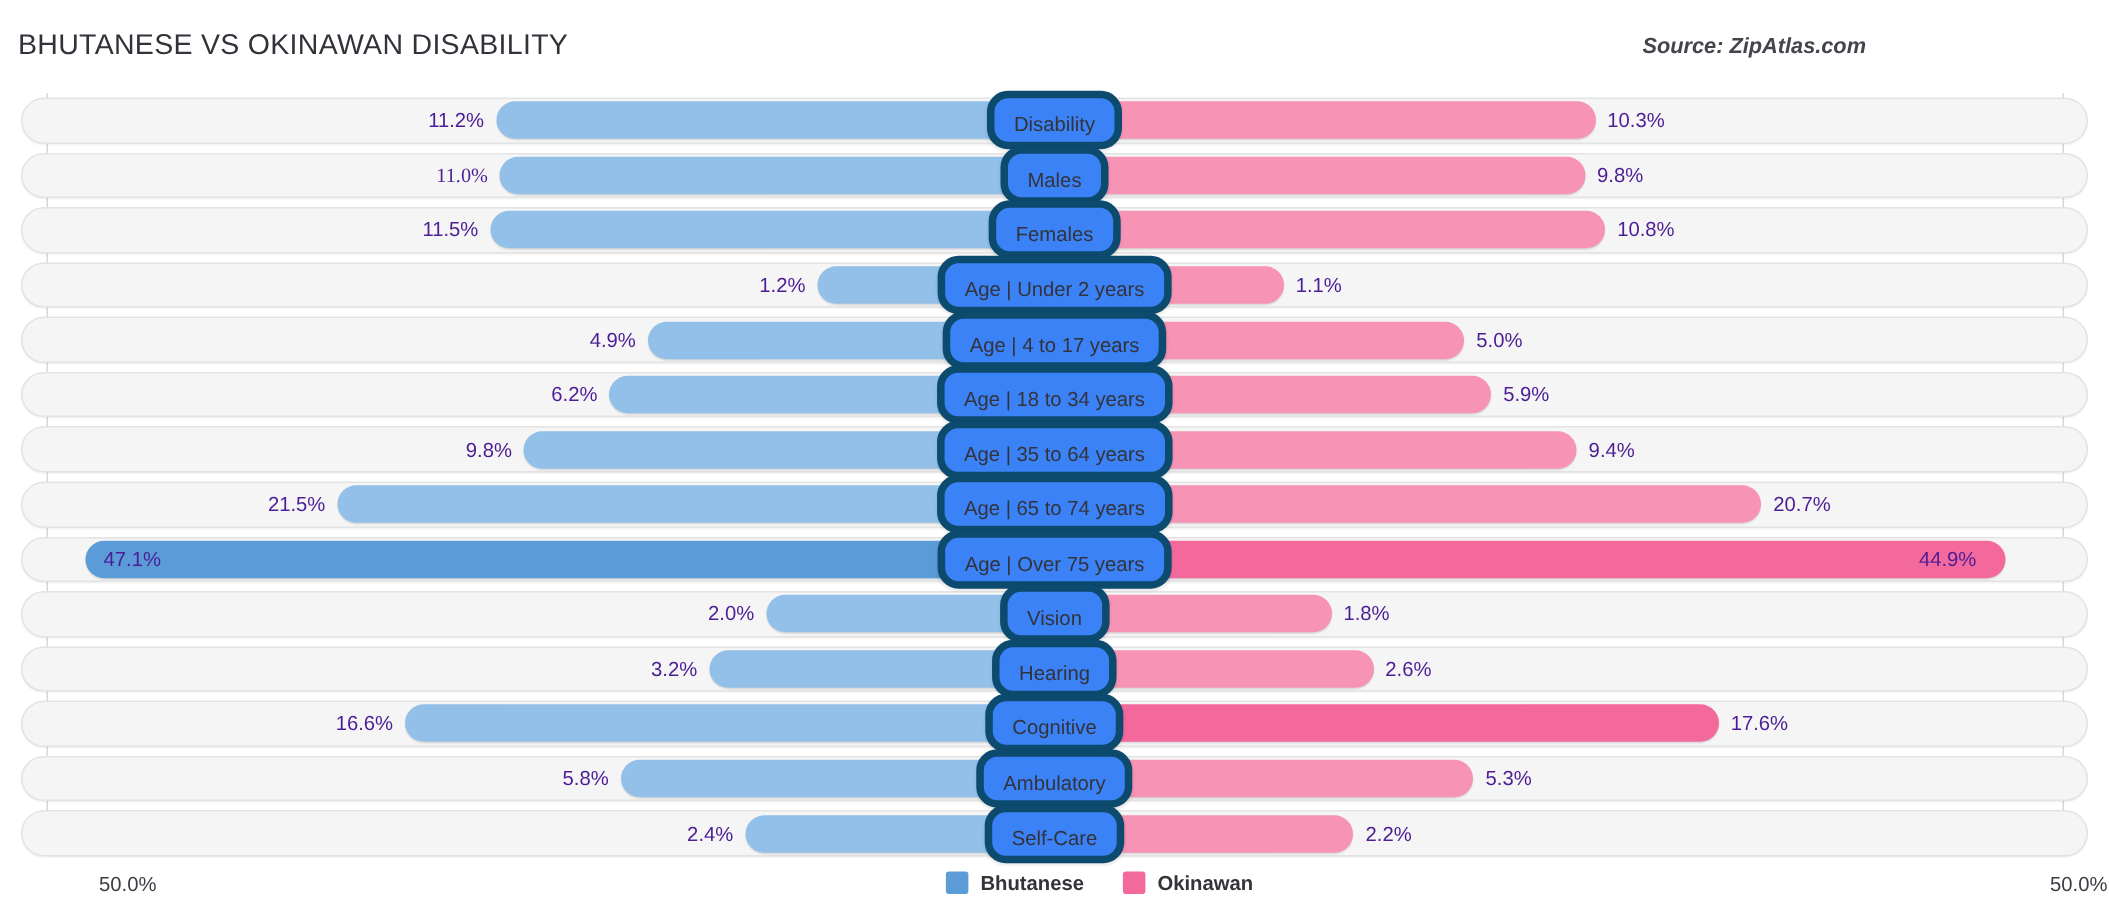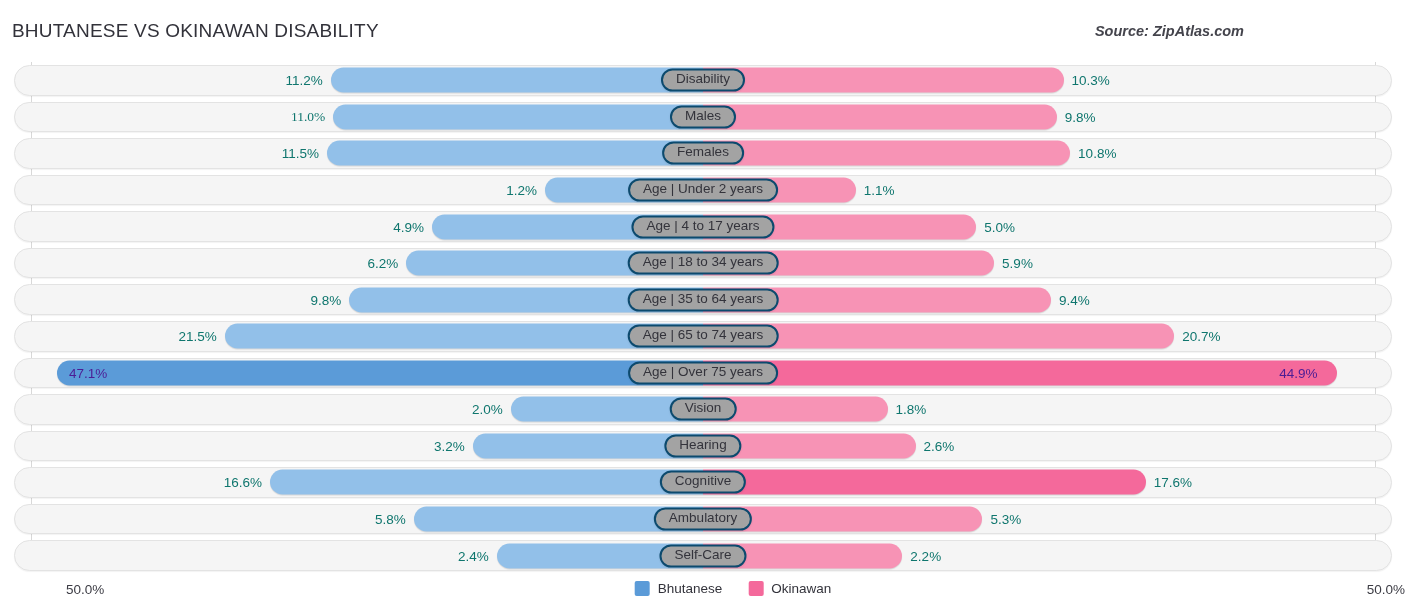--- a/index.html
+++ b/index.html
@@ -88,38 +88,38 @@
     box-shadow: 0 1px 1px rgba(0,0,0,.12);
   }
   .bar.left  { border-top-right-radius: 0; border-bottom-right-radius: 0; }
   .bar.right { border-top-left-radius: 0;  border-bottom-left-radius: 0; }
 
   .valtext {
     position: absolute;
     top: 50%;
     transform: translateY(-50%);
     font-size: 13.5px;
-    color: #0f766e;
+    color: #4c1d95;
     white-space: nowrap;
   }
   .valtext.outside-left  { text-align: right; }
   .valtext.outside-right { text-align: left;  }
   .valtext.inside {
     color: #4c1d95;
   }
 
   .catlabel {
     position: absolute;
     left: 50%;
     top: 50%;
     transform: translate(-50%, -50%);
-    background: #a3a3a3;
-    border: 2px solid #0c4a6e;
+    background: #3b82f6;
+    border: 5px solid #0c4a6e;
     border-radius: 14px;
-    padding: 0 13px 4px 13px;
+    padding: 10px 13px 4px 13px;
     font-size: 13.5px;
     color: #33333b;
     white-space: nowrap;
     box-shadow: 0 1px 2px rgba(0,0,0,.10);
     z-index: 5;
   }
 
   
   .footer {
     position: absolute;
@@ -145,20 +145,21 @@
     transform: translateX(-50%);
     display: flex;
     align-items: center;
     gap: 26px;
     white-space: nowrap;
   }
   .legend-item {
     display: flex;
     align-items: center;
     gap: 8px;
+    font-weight: bold;
   }
   .swatch {
     width: 15px; height: 15px;
     border-radius: 2px;
     display: inline-block;
   }
   .legend-label {
     font-size: 13.5px;
     color: #33333b;
   }

